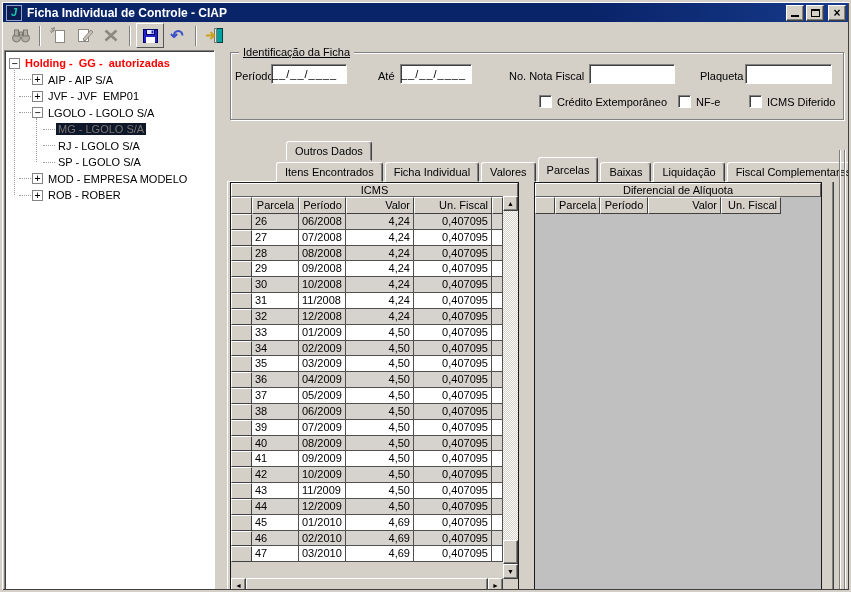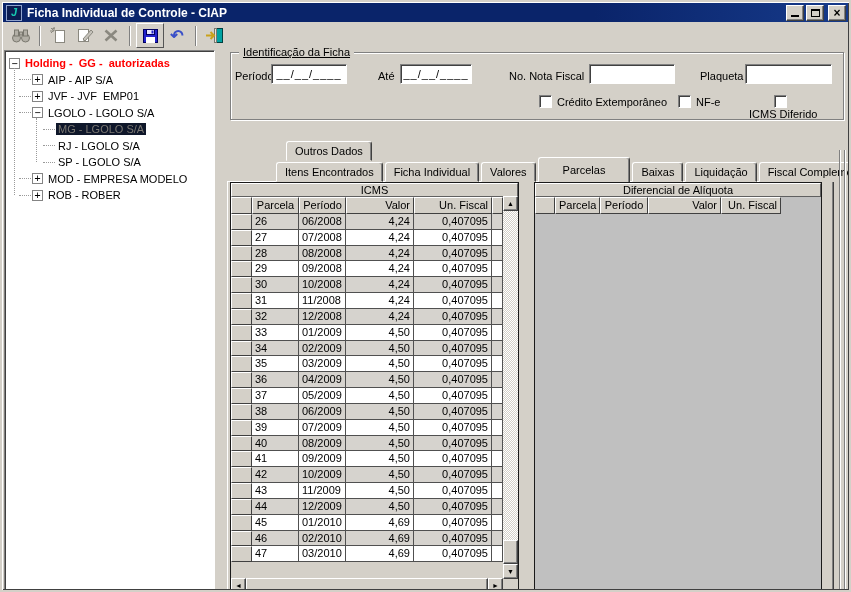--- a/index.html
+++ b/index.html
@@ -52,36 +52,36 @@
   
   .edge-line { position:absolute; width:0; border-left:1px solid #808080; border-right:1px solid #fff; z-index:40; }
 
   
   .groupbox { position:absolute; left:230px; top:52px; width:612px; height:66px;
     border:1px solid #808080; box-shadow: inset 1px 1px 0 #fff, 1px 1px 0 #fff; z-index:10; }
   .legend { position:absolute; top:-7px; left:8px; background:#D4D0C8; padding:0 4px;text-decoration:underline; }
   .fld-label { position:absolute; top:17px; white-space:nowrap; }
   .field { position:absolute; top:11px; height:20px; background:#fff; border:1px solid;
     border-color:#808080 #fff #fff #808080; box-shadow: inset 1px 1px 0 #404040;
-    box-sizing:border-box; display:flex; align-items:center; justify-content:center; overflow:hidden; }
+    box-sizing:border-box; display:flex; align-items:center; justify-content:flex-start; overflow:hidden; }
   .mask { letter-spacing:1px; }
   .cb { position:absolute; top:42px; display:flex; align-items:center; }
   .cb-box { width:13px; height:13px; background:#fff; border:1px solid;
     border-color:#808080 #fff #fff #808080; box-shadow: inset 1px 1px 0 #404040;
     box-sizing:border-box; margin-right:5px; flex:none; }
 
   
   .tabs-row { position:absolute; display:flex; gap:2px; align-items:flex-end;margin-left:48px; }
   #tabs-row1 { left:238px; top:141px; z-index:2; }
   #tabs-row2 { left:228px; top:161px; z-index:3; }
   .tab { height:20px; padding:0 8px; background:#D4D0C8; display:inline-flex; align-items:center;
     border:1px solid; border-color:#fff #404040 #D4D0C8 #fff;
     box-shadow: inset -1px 0 0 #808080; border-top-left-radius:3px; border-top-right-radius:3px;
     white-space:nowrap; box-sizing:border-box; }
-  .tab.active { height:25px; margin-top:-4px; padding:0 24px; position:relative; z-index:6; border-bottom:none; }
+  .tab.active { height:25px; margin-top:-4px; padding:0 8px; position:relative; z-index:6; border-bottom:none; }
 
   .tabpage { position:absolute; left:227px; top:181px; width:607px; height:411px; background:#D4D0C8;
     border:1px solid; border-color:#fff #404040 #404040 #fff;
     box-shadow: inset -1px -1px 0 #808080; z-index:1; box-sizing:border-box; }
 
   
   .grid-box { position:absolute; z-index:8; border:1px solid #1a1a1a; box-sizing:content-box; }
   #icms-box { left:230px; top:182px; width:287px; height:409px; border-bottom:none; }
   #dif-box  { left:534px; top:182px; width:286px; height:409px; border-bottom:none; }
   .tbl-caption { height:14px; line-height:12px; text-align:center; background:#D4D0C8;
@@ -251,21 +251,21 @@
   </div>
   <div id="checkbox-row">
       <div class="cb" style="left: 308px;">
         <span class="cb-box"></span>
         <span>Crédito Extemporâneo</span>
       </div>
       <div class="cb" style="left: 447px;">
         <span class="cb-box"></span>
         <span>NF-e</span>
       </div>
-      <div class="cb" style="left: 518px; flex-direction: column;">
+      <div class="cb" style="left: 518px;">
         <span class="cb-box"></span>
         <span>ICMS Diferido</span>
       </div>
     </div>
 </div>
 
 <div class="tabs-row" id="tabs-row1">
     <div class="tab">Outros Dados</div>
   </div>
 <div class="tabs-row" id="tabs-row2">

